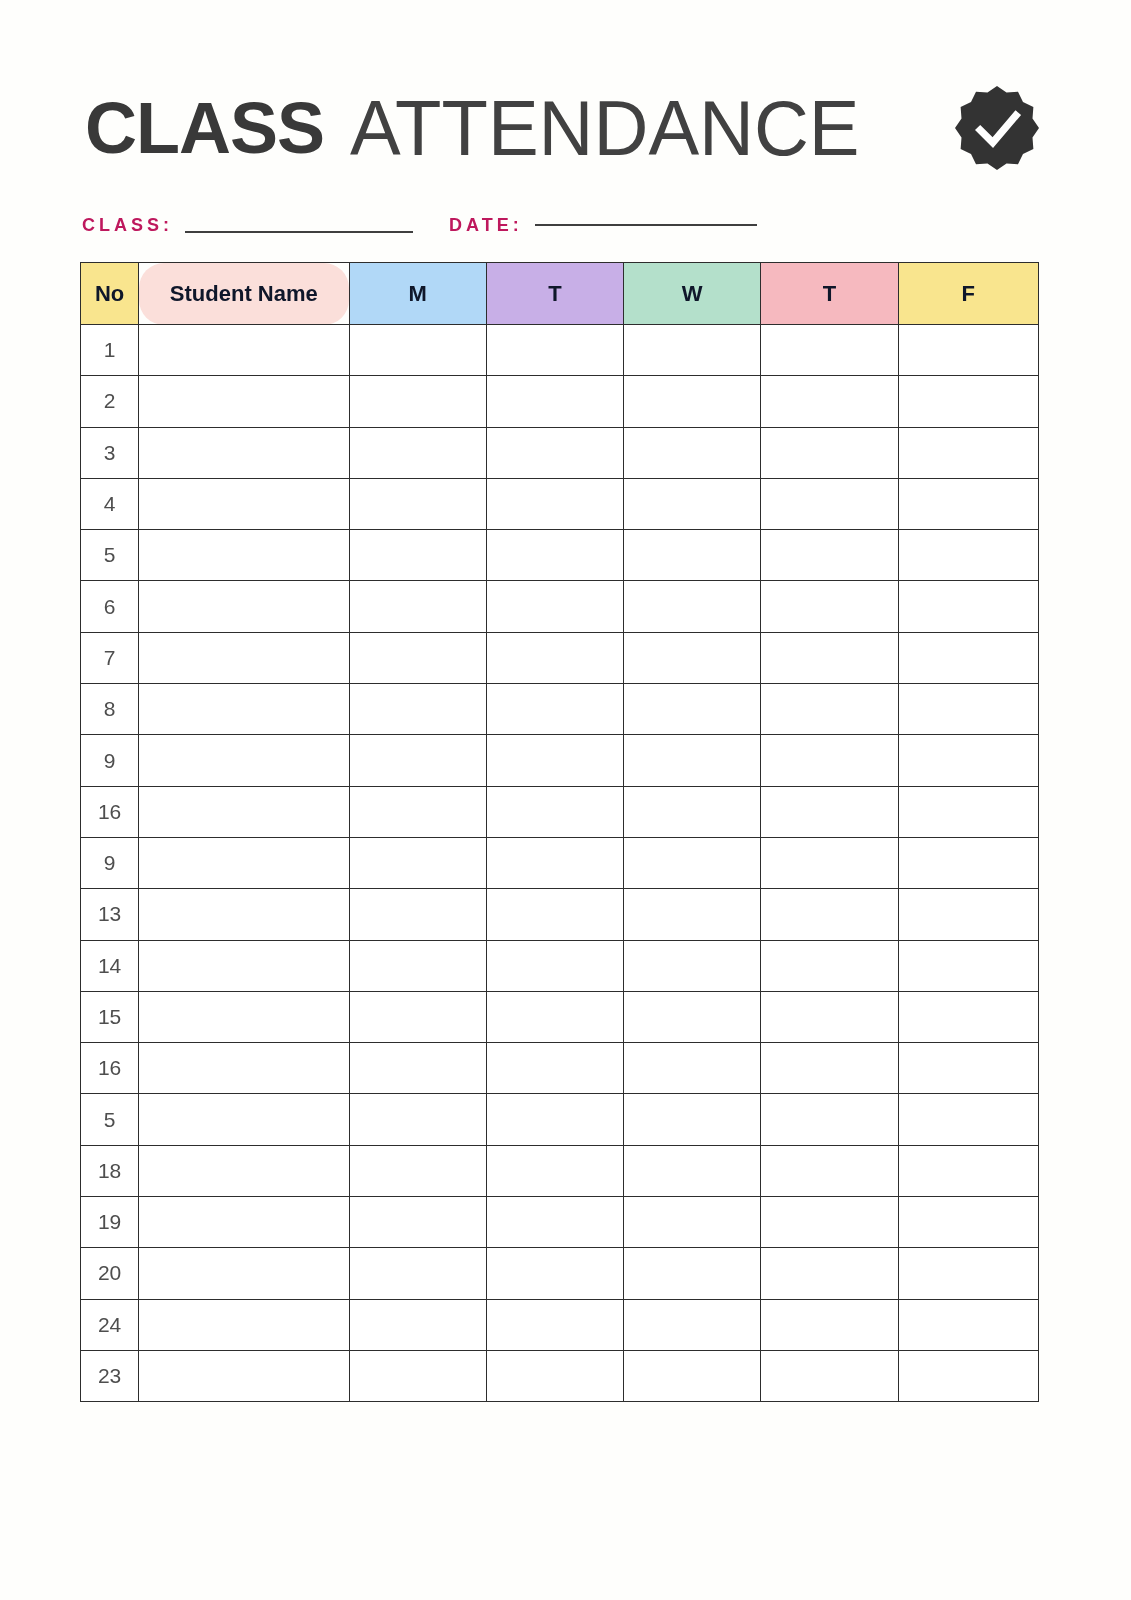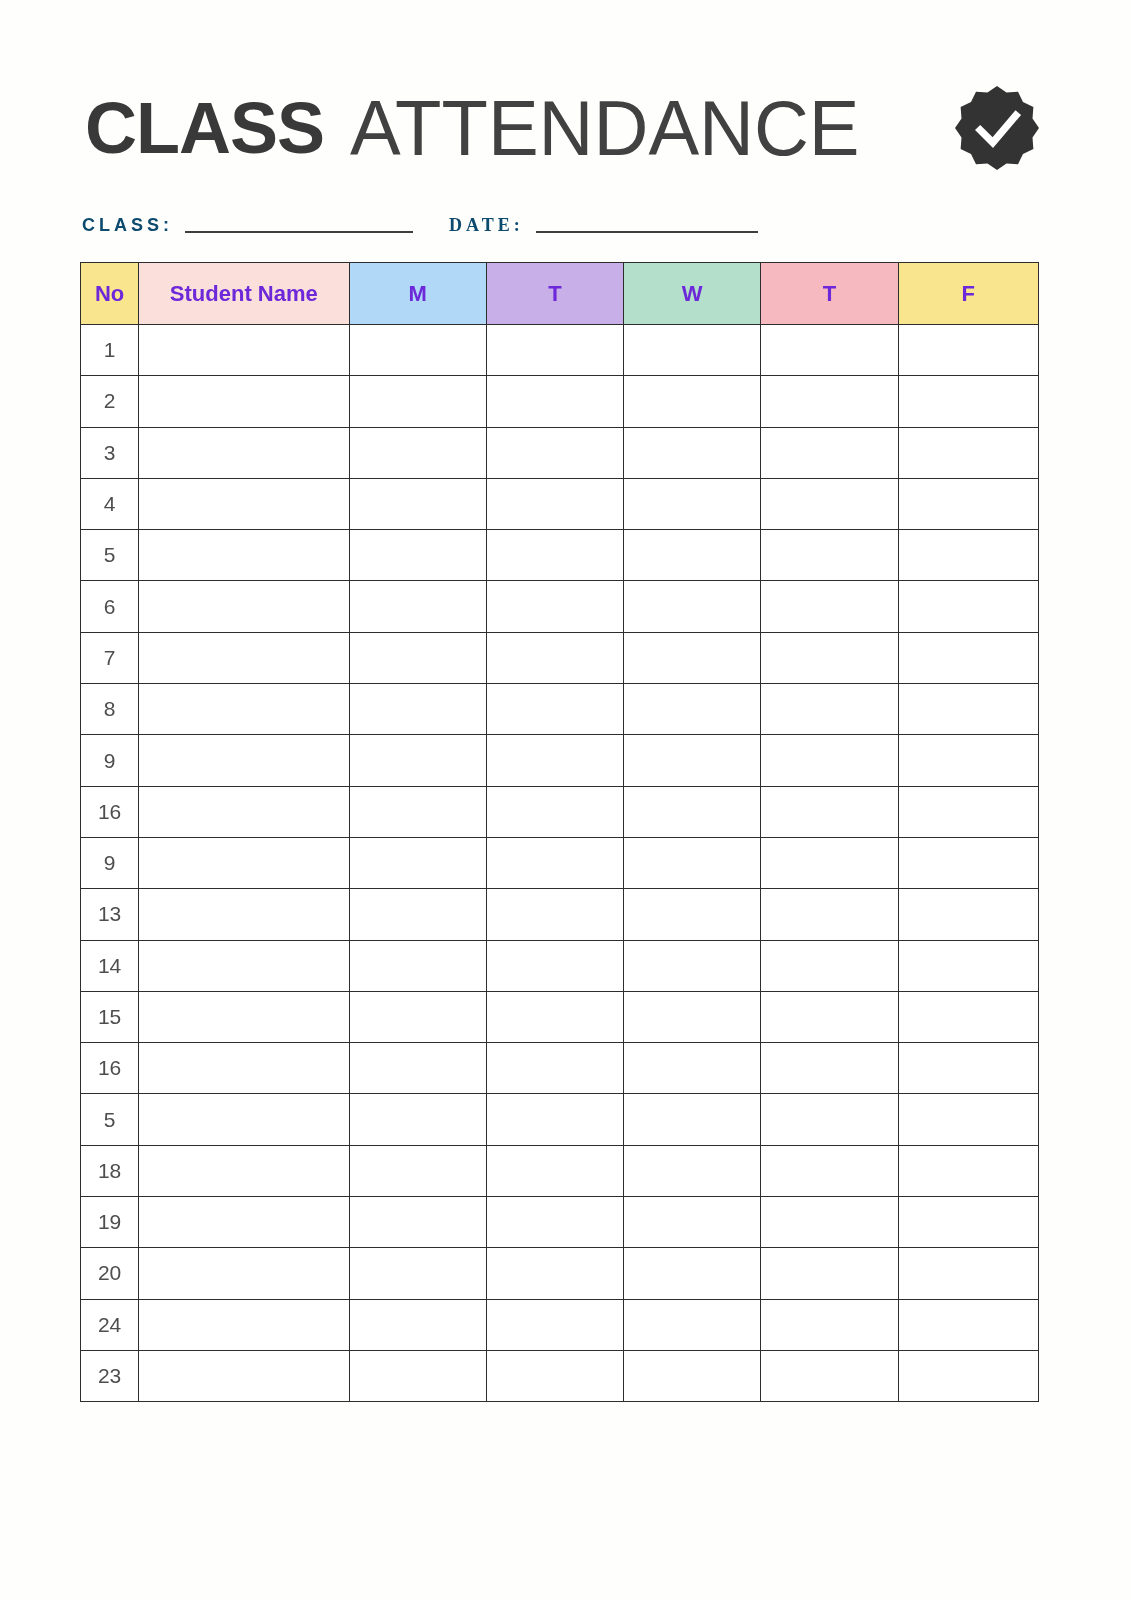--- a/index.html
+++ b/index.html
@@ -29,43 +29,43 @@
   }
   .badge { margin-left:auto; width:84px; height:84px; flex:0 0 auto; }
   
   .form-row {
     display:flex; align-items:flex-end;
     margin:38px 0 0 82px;
     height:26px;
   }
   .form-label {
     font-size:18px; font-weight:700; letter-spacing:4px;
-    color:#0c4a6e; line-height:1;
+    color:#be185d; line-height:1;
   }
   .form-line {
     width:228px; height:0;
     border-bottom:2px solid #3f3f3f;
     margin-left:12px; margin-bottom:1px;
   }
-  .date-group { margin-left:36px; display:flex; align-items:flex-end;font-family:Liberation Serif, serif; }
+  .date-group { margin-left:36px; display:flex; align-items:center; }
   .class-group { display:flex; align-items:flex-end; }
   .form-line.date { width:222px; }
   
   table.attendance {
     border-collapse:collapse;
     margin:28px 0 0 80px;
     table-layout:fixed;
     width:959px;
   }
   table.attendance th, table.attendance td {
     border:1.7px solid #2d2d2d;
   }
   table.attendance th {
     height:62px;
-    font-size:22px; font-weight:700; color:#6d28d9;
+    font-size:22px; font-weight:700; color:#0f172a;
     text-align:center; vertical-align:middle;
   }
   table.attendance td {
     height:51.3px;
     background:#ffffff;
   }
   td.col-no {
     text-align:center; vertical-align:middle;
     font-size:21px; font-weight:400; color:#4e4e4e;
   }
@@ -96,21 +96,21 @@
     <div class="date-group">
       <span class="form-label">DATE:</span>
       <span class="form-line date"></span>
     </div>
   </div>
 
   <table class="attendance">
     <thead>
       <tr>
           <th class="col-no" style="background: rgb(249, 229, 142);">No</th>
-          <th class="col-student-name" style="background: rgb(251, 223, 218);">Student Name</th>
+          <th class="col-student-name" style="background: rgb(251, 223, 218); border-radius: 25px;">Student Name</th>
           <th class="col-mon" style="background: rgb(177, 216, 247);">M</th>
           <th class="col-tue" style="background: rgb(200, 175, 231);">T</th>
           <th class="col-wed" style="background: rgb(180, 224, 203);">W</th>
           <th class="col-thu" style="background: rgb(246, 185, 191);">T</th>
           <th class="col-fri" style="background: rgb(249, 229, 142);">F</th>
         </tr>
     </thead>
     <tbody>
         <tr>
           <td class="col-no">1</td>

